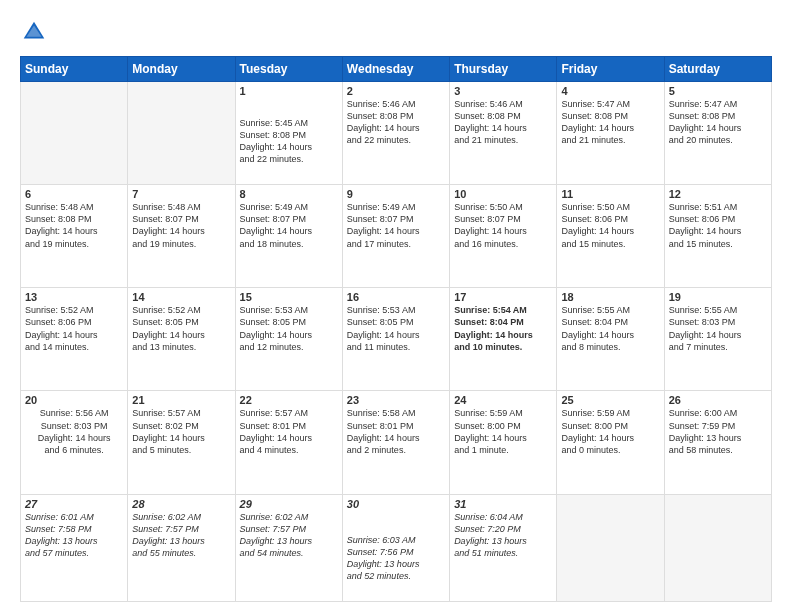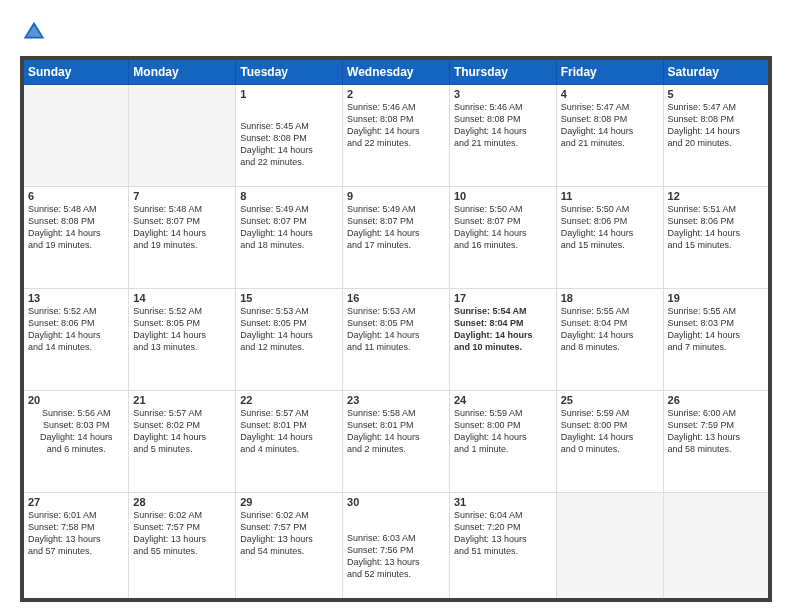--- a/index.html
+++ b/index.html
@@ -56,21 +56,21 @@
       color: #333;
       line-height: 1;
     }
     .location {
       font-size: 14px;
       color: #333;
       margin-top: 2px;
     }
     .calendar {
       flex: 1;
-      border: 4px solid #404040;
+      border: 1px solid #404040;
       border-collapse: collapse;
       width: 100%;
       table-layout: fixed;
     }
     .calendar th {
       background: #1565c0;
       color: #fff;
       font-size: 12px;
       font-weight: bold;
       padding: 5px 4px;
@@ -96,20 +96,21 @@
       display: block;
       margin-bottom: 1px;
     }
     .day-info {
       font-size: 9px;
       line-height: 1.35;
       color: #333;
     }
     tr:last-child td {
       height: 78px;
+      font-style: italic;
     }
   </style>
 </head>
 <body>
 
 <div class="page">
   <div class="header">
     <div class="logo">
       <svg class="logo-icon" viewBox="0 0 30 30">
         <polygon points="15,4 26,22 4,22" fill="#1565c0"></polygon>

